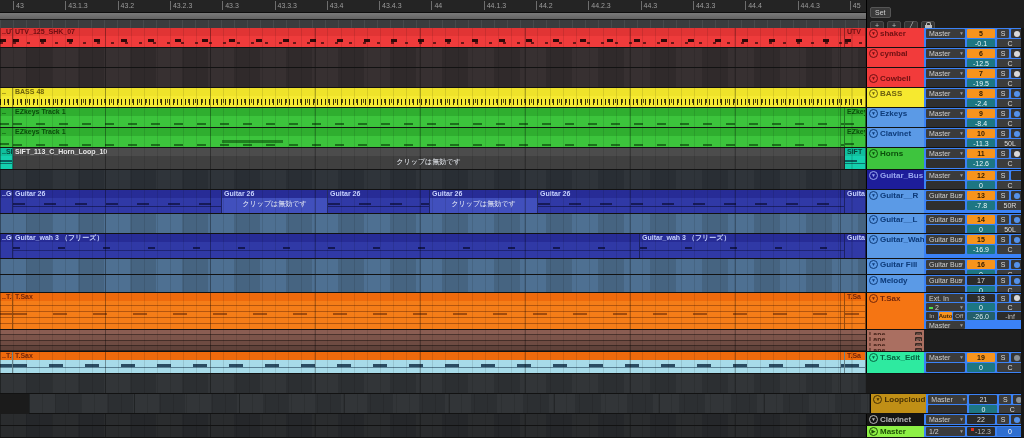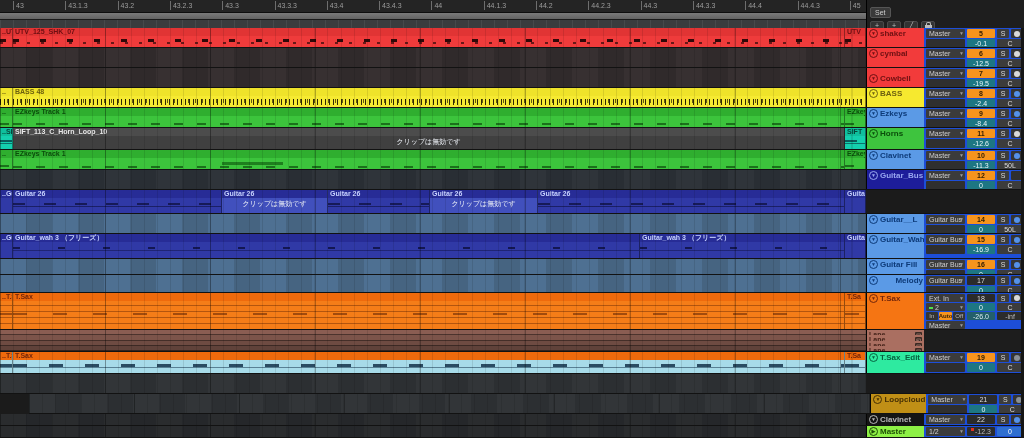--- a/index.html
+++ b/index.html
@@ -70,21 +70,21 @@
       background-size:100% 100%,100% 2px;background-position:0 0,0 45%;background-repeat:no-repeat;}
   .pat-cyan{background-image:
       repeating-linear-gradient(90deg,rgba(10,40,65,.8) 0 14px,transparent 14px 36px),
       linear-gradient(rgba(10,40,65,.5),rgba(10,40,65,.5));
       background-size:100% 3px,100% 1px;background-position:0 40%,0 62%;background-repeat:no-repeat;}
   
   .autolane{position:relative;border-bottom:1px solid rgba(0,0,0,.45);
       background-image:repeating-linear-gradient(90deg,rgba(0,0,0,.35) 0 12px,transparent 12px 70px);
       background-size:100% 1px;background-position:0 35%;background-repeat:no-repeat;}
   
-  .hdr{width:158px;display:flex;background:#1d4ed8;box-sizing:border-box;border-left:1px solid #050505;overflow:hidden;}
+  .hdr{width:158px;display:flex;background:#3b82f6;box-sizing:border-box;border-left:1px solid #050505;overflow:hidden;}
   .namecol{width:57px;box-sizing:border-box;display:flex;flex-direction:column;}
   .namecell{flex:1;display:flex;align-items:flex-start;gap:2px;padding:1px 1px 0 2px;
             font-size:8px;font-weight:bold;white-space:nowrap;overflow:hidden;}
   .fold{flex:0 0 auto;width:7px;height:7px;border:1px solid currentColor;border-radius:50%;
         font-size:5px;line-height:7px;text-align:center;margin-top:0px;}
   .hrows{flex:1;display:flex;flex-direction:column;gap:1px;padding:1px 1px 0 2px;}
   .hrow{display:flex;gap:2px;height:9px;}
   .hbox{box-sizing:border-box;font-size:7px;line-height:9px;color:#cfcfcf;background:#3b3b3b;
         border-radius:1px;overflow:hidden;white-space:nowrap;}
   .dd{position:relative;padding:0 8px 0 3px;text-align:left;}
@@ -311,20 +311,59 @@
               </div>
             </div>
             <div class="hrow">
               <div class="hbox blank w-route"></div>
               <div class="hbox vol w-num">-8.4</div>
               <div class="hbox cbtn w-c">C</div>
             </div>
           </div>
         </div>
       </div>
+      <div class="trow" style="height: 20px;">
+        <div class="lane bg-grid">
+          <div class="clip" style="left: 0px; width: 13px; background: rgb(60, 196, 60);">
+            <div class="cbar" style="background: rgb(47, 174, 47); color: rgb(11, 76, 11);">..</div>
+            <div class="cbody pat-midi"></div>
+          </div>
+          <div class="clip" style="left: 13px; width: 832px; background: rgb(60, 196, 60);">
+            <div class="cbar" style="background: rgb(47, 174, 47); color: rgb(11, 76, 11);">EZkeys Track 1</div>
+            <div class="cbody pat-midi2"></div>
+          </div>
+          <div class="clip" style="left: 845px; width: 21px; background: rgb(60, 196, 60);">
+            <div class="cbar" style="background: rgb(47, 174, 47); color: rgb(11, 76, 11);">EZkey</div>
+            <div class="cbody pat-midi"></div>
+          </div>
+        </div>
+        <div class="hdr">
+          <div class="namecol">
+            <div class="namecell" style="background: rgb(91, 154, 230); color: rgb(13, 58, 120);">
+              <span class="fold">▼</span>
+              <span>Clavinet</span>
+            </div>
+          </div>
+          <div class="hrows">
+            <div class="hrow">
+              <div class="hbox dd w-route">Master<span class="caret">▼</span></div>
+              <div class="hbox w-num orange">10</div>
+              <div class="hbox sbtn w-s">S</div>
+              <div class="hbox recbox w-rec">
+                <span class="reccirc rec-blue"></span>
+              </div>
+            </div>
+            <div class="hrow">
+              <div class="hbox blank w-route"></div>
+              <div class="hbox vol w-num">-11.3</div>
+              <div class="hbox cbtn w-c">50L</div>
+            </div>
+          </div>
+        </div>
+      </div>
       <div class="trow" style="height: 22px;">
         <div class="lane bg-grid">
           <div class="clip" style="left: 0px; width: 13px; background: rgb(20, 207, 174);">
             <div class="cbar" style="background: rgb(15, 191, 157); color: rgb(6, 71, 58);">..SIF</div>
             <div class="cbody pat-wave"></div>
           </div>
           <div class="clip" style="left: 13px; width: 832px; background: rgb(64, 64, 64);">
             <div class="cbar" style="background: rgb(76, 76, 76); color: rgb(232, 232, 232);">SIFT_113_C_Horn_Loop_10</div>
             <div class="cbody ">
               <span class="ctext">クリップは無効です</span>
@@ -353,59 +392,20 @@
             </div>
             <div class="hrow">
               <div class="hbox blank w-route"></div>
               <div class="hbox vol w-num">-12.6</div>
               <div class="hbox cbtn w-c">C</div>
             </div>
           </div>
         </div>
       </div>
       <div class="trow" style="height: 20px;">
-        <div class="lane bg-grid">
-          <div class="clip" style="left: 0px; width: 13px; background: rgb(60, 196, 60);">
-            <div class="cbar" style="background: rgb(47, 174, 47); color: rgb(11, 76, 11);">..</div>
-            <div class="cbody pat-midi"></div>
-          </div>
-          <div class="clip" style="left: 13px; width: 832px; background: rgb(60, 196, 60);">
-            <div class="cbar" style="background: rgb(47, 174, 47); color: rgb(11, 76, 11);">EZkeys Track 1</div>
-            <div class="cbody pat-midi2"></div>
-          </div>
-          <div class="clip" style="left: 845px; width: 21px; background: rgb(60, 196, 60);">
-            <div class="cbar" style="background: rgb(47, 174, 47); color: rgb(11, 76, 11);">EZkey</div>
-            <div class="cbody pat-midi"></div>
-          </div>
-        </div>
-        <div class="hdr">
-          <div class="namecol">
-            <div class="namecell" style="background: rgb(91, 154, 230); color: rgb(13, 58, 120);">
-              <span class="fold">▼</span>
-              <span>Clavinet</span>
-            </div>
-          </div>
-          <div class="hrows">
-            <div class="hrow">
-              <div class="hbox dd w-route">Master<span class="caret">▼</span></div>
-              <div class="hbox w-num orange">10</div>
-              <div class="hbox sbtn w-s">S</div>
-              <div class="hbox recbox w-rec">
-                <span class="reccirc rec-blue"></span>
-              </div>
-            </div>
-            <div class="hrow">
-              <div class="hbox blank w-route"></div>
-              <div class="hbox vol w-num">-11.3</div>
-              <div class="hbox cbtn w-c">50L</div>
-            </div>
-          </div>
-        </div>
-      </div>
-      <div class="trow" style="height: 20px;">
         <div class="lane bg-bus"></div>
         <div class="hdr">
           <div class="namecol">
             <div class="namecell" style="background: rgb(29, 29, 154); color: rgb(152, 167, 240);">
               <span class="fold">▼</span>
               <span>Guitar_Bus</span>
             </div>
           </div>
           <div class="hrows">
             <div class="hrow">
@@ -450,20 +450,43 @@
           </div>
           <div class="clip" style="left: 538px; width: 307px; background: rgb(48, 57, 166);">
             <div class="cbar" style="background: rgb(39, 44, 150); color: rgb(199, 210, 255);">Guitar 26</div>
             <div class="cbody pat-wave"></div>
           </div>
           <div class="clip" style="left: 845px; width: 21px; background: rgb(48, 57, 166);">
             <div class="cbar" style="background: rgb(39, 44, 150); color: rgb(199, 210, 255);">Guita</div>
             <div class="cbody "></div>
           </div>
         </div>
+        <div class="hdr">
+          <div class="namecol">
+            <div class="namecell" style="background: rgb(91, 154, 230); color: rgb(13, 58, 120);">
+              <span class="fold">▼</span>
+              <span>Guitar__R</span>
+            </div>
+          </div>
+          <div class="hrows">
+            <div class="hrow">
+              <div class="hbox dd w-route">Guitar Bus<span class="caret">▼</span></div>
+              <div class="hbox w-num orange">13</div>
+              <div class="hbox sbtn w-s">S</div>
+              <div class="hbox recbox w-rec">
+                <span class="reccirc rec-blue"></span>
+              </div>
+            </div>
+            <div class="hrow">
+              <div class="hbox blank w-route"></div>
+              <div class="hbox vol w-num">-7.8</div>
+              <div class="hbox cbtn w-c">50R</div>
+            </div>
+          </div>
+        </div>
       </div>
       <div class="trow" style="height: 20px;">
         <div class="lane bg-steel"></div>
         <div class="hdr">
           <div class="namecol">
             <div class="namecell" style="background: rgb(91, 154, 230); color: rgb(13, 58, 120);">
               <span class="fold">▼</span>
               <span>Guitar__L</span>
             </div>
           </div>
@@ -550,21 +573,21 @@
               <div class="hbox vol w-num">0</div>
               <div class="hbox cbtn w-c">C</div>
             </div>
           </div>
         </div>
       </div>
       <div class="trow" style="height: 18px;">
         <div class="lane bg-steel"></div>
         <div class="hdr">
           <div class="namecol">
-            <div class="namecell" style="background: rgb(91, 154, 230); color: rgb(13, 58, 120); justify-content: space-between;">
+            <div class="namecell" style="background: rgb(91, 154, 230); color: rgb(13, 58, 120);">
               <span class="fold">▼</span>
               <span>Melody</span>
             </div>
           </div>
           <div class="hrows">
             <div class="hrow">
               <div class="hbox dd w-route">Guitar Bus<span class="caret">▼</span></div>
               <div class="hbox w-num plainnum">17</div>
               <div class="hbox sbtn w-s">S</div>
               <div class="hbox recbox w-rec">

